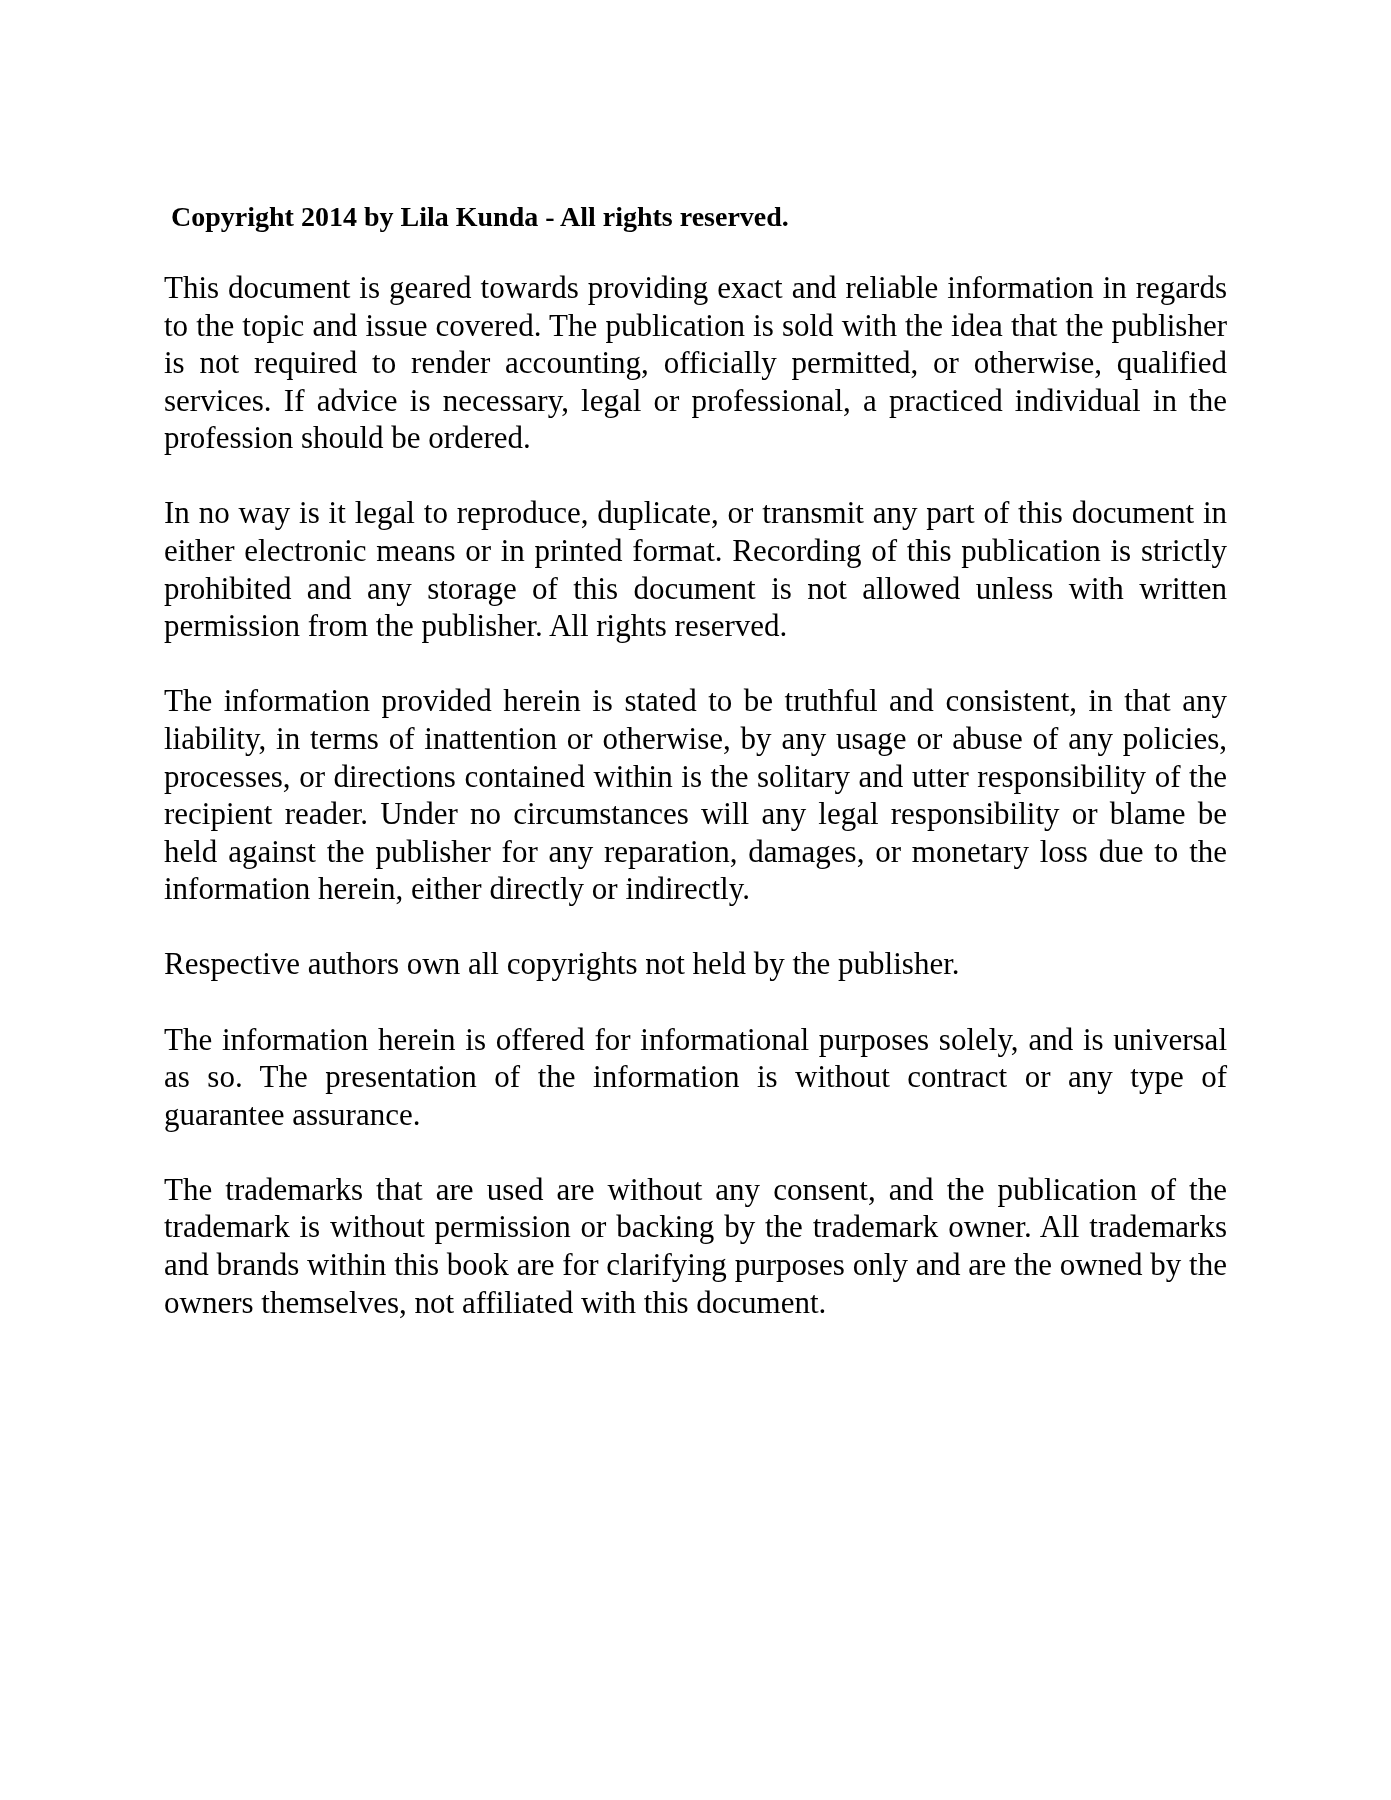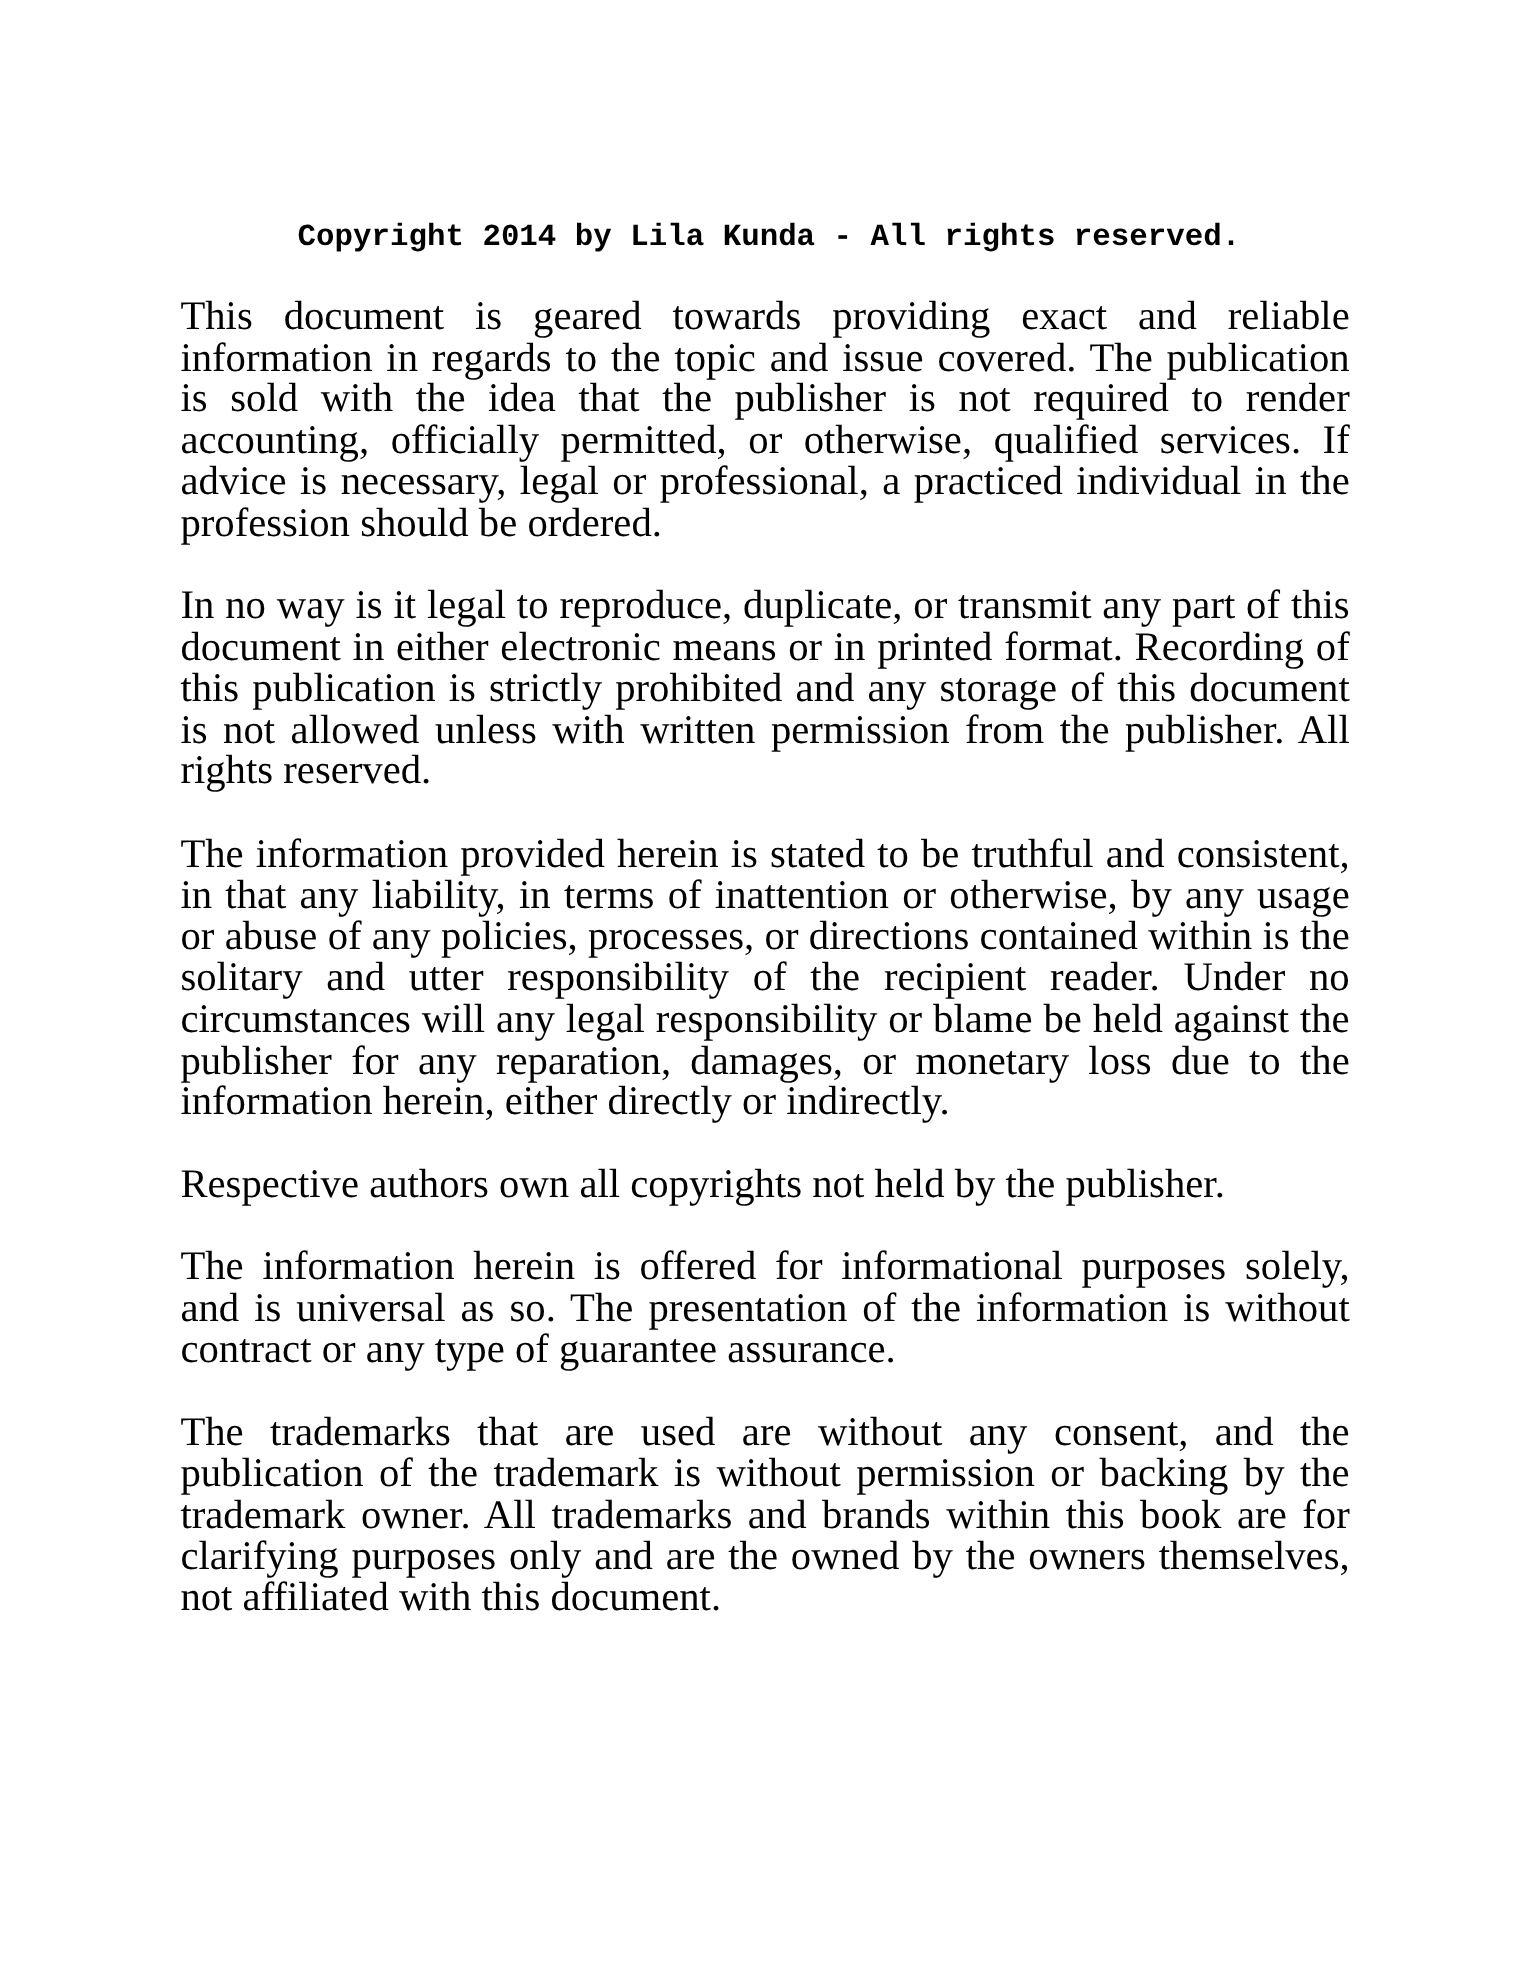--- a/index.html
+++ b/index.html
@@ -15,30 +15,29 @@
       font-family: "Liberation Serif", serif;
       color: #000000;
     }
     .page {
       position: absolute;
       left: 164px;
       top: 198px;
       width: 1063px;
     }
     .title {
-      font-family: Liberation Mono, monospace;
+      font-family: Liberation Serif, serif;
       font-weight: bold;
       font-size: 28px;
       line-height: 37px;
       margin: 0 0 34px 7px;
       white-space: nowrap;
-      text-align: center;
     }
     .para {
-      font-size: 37px;
+      font-size: 31px;
       line-height: 37.6px;
       text-align: justify;
       margin: 0 0 37.5px 0;
     }
   </style>
 </head>
 <body>
 
 <div class="page">
   <div class="title">Copyright 2014 by Lila Kunda - All rights reserved.</div>

